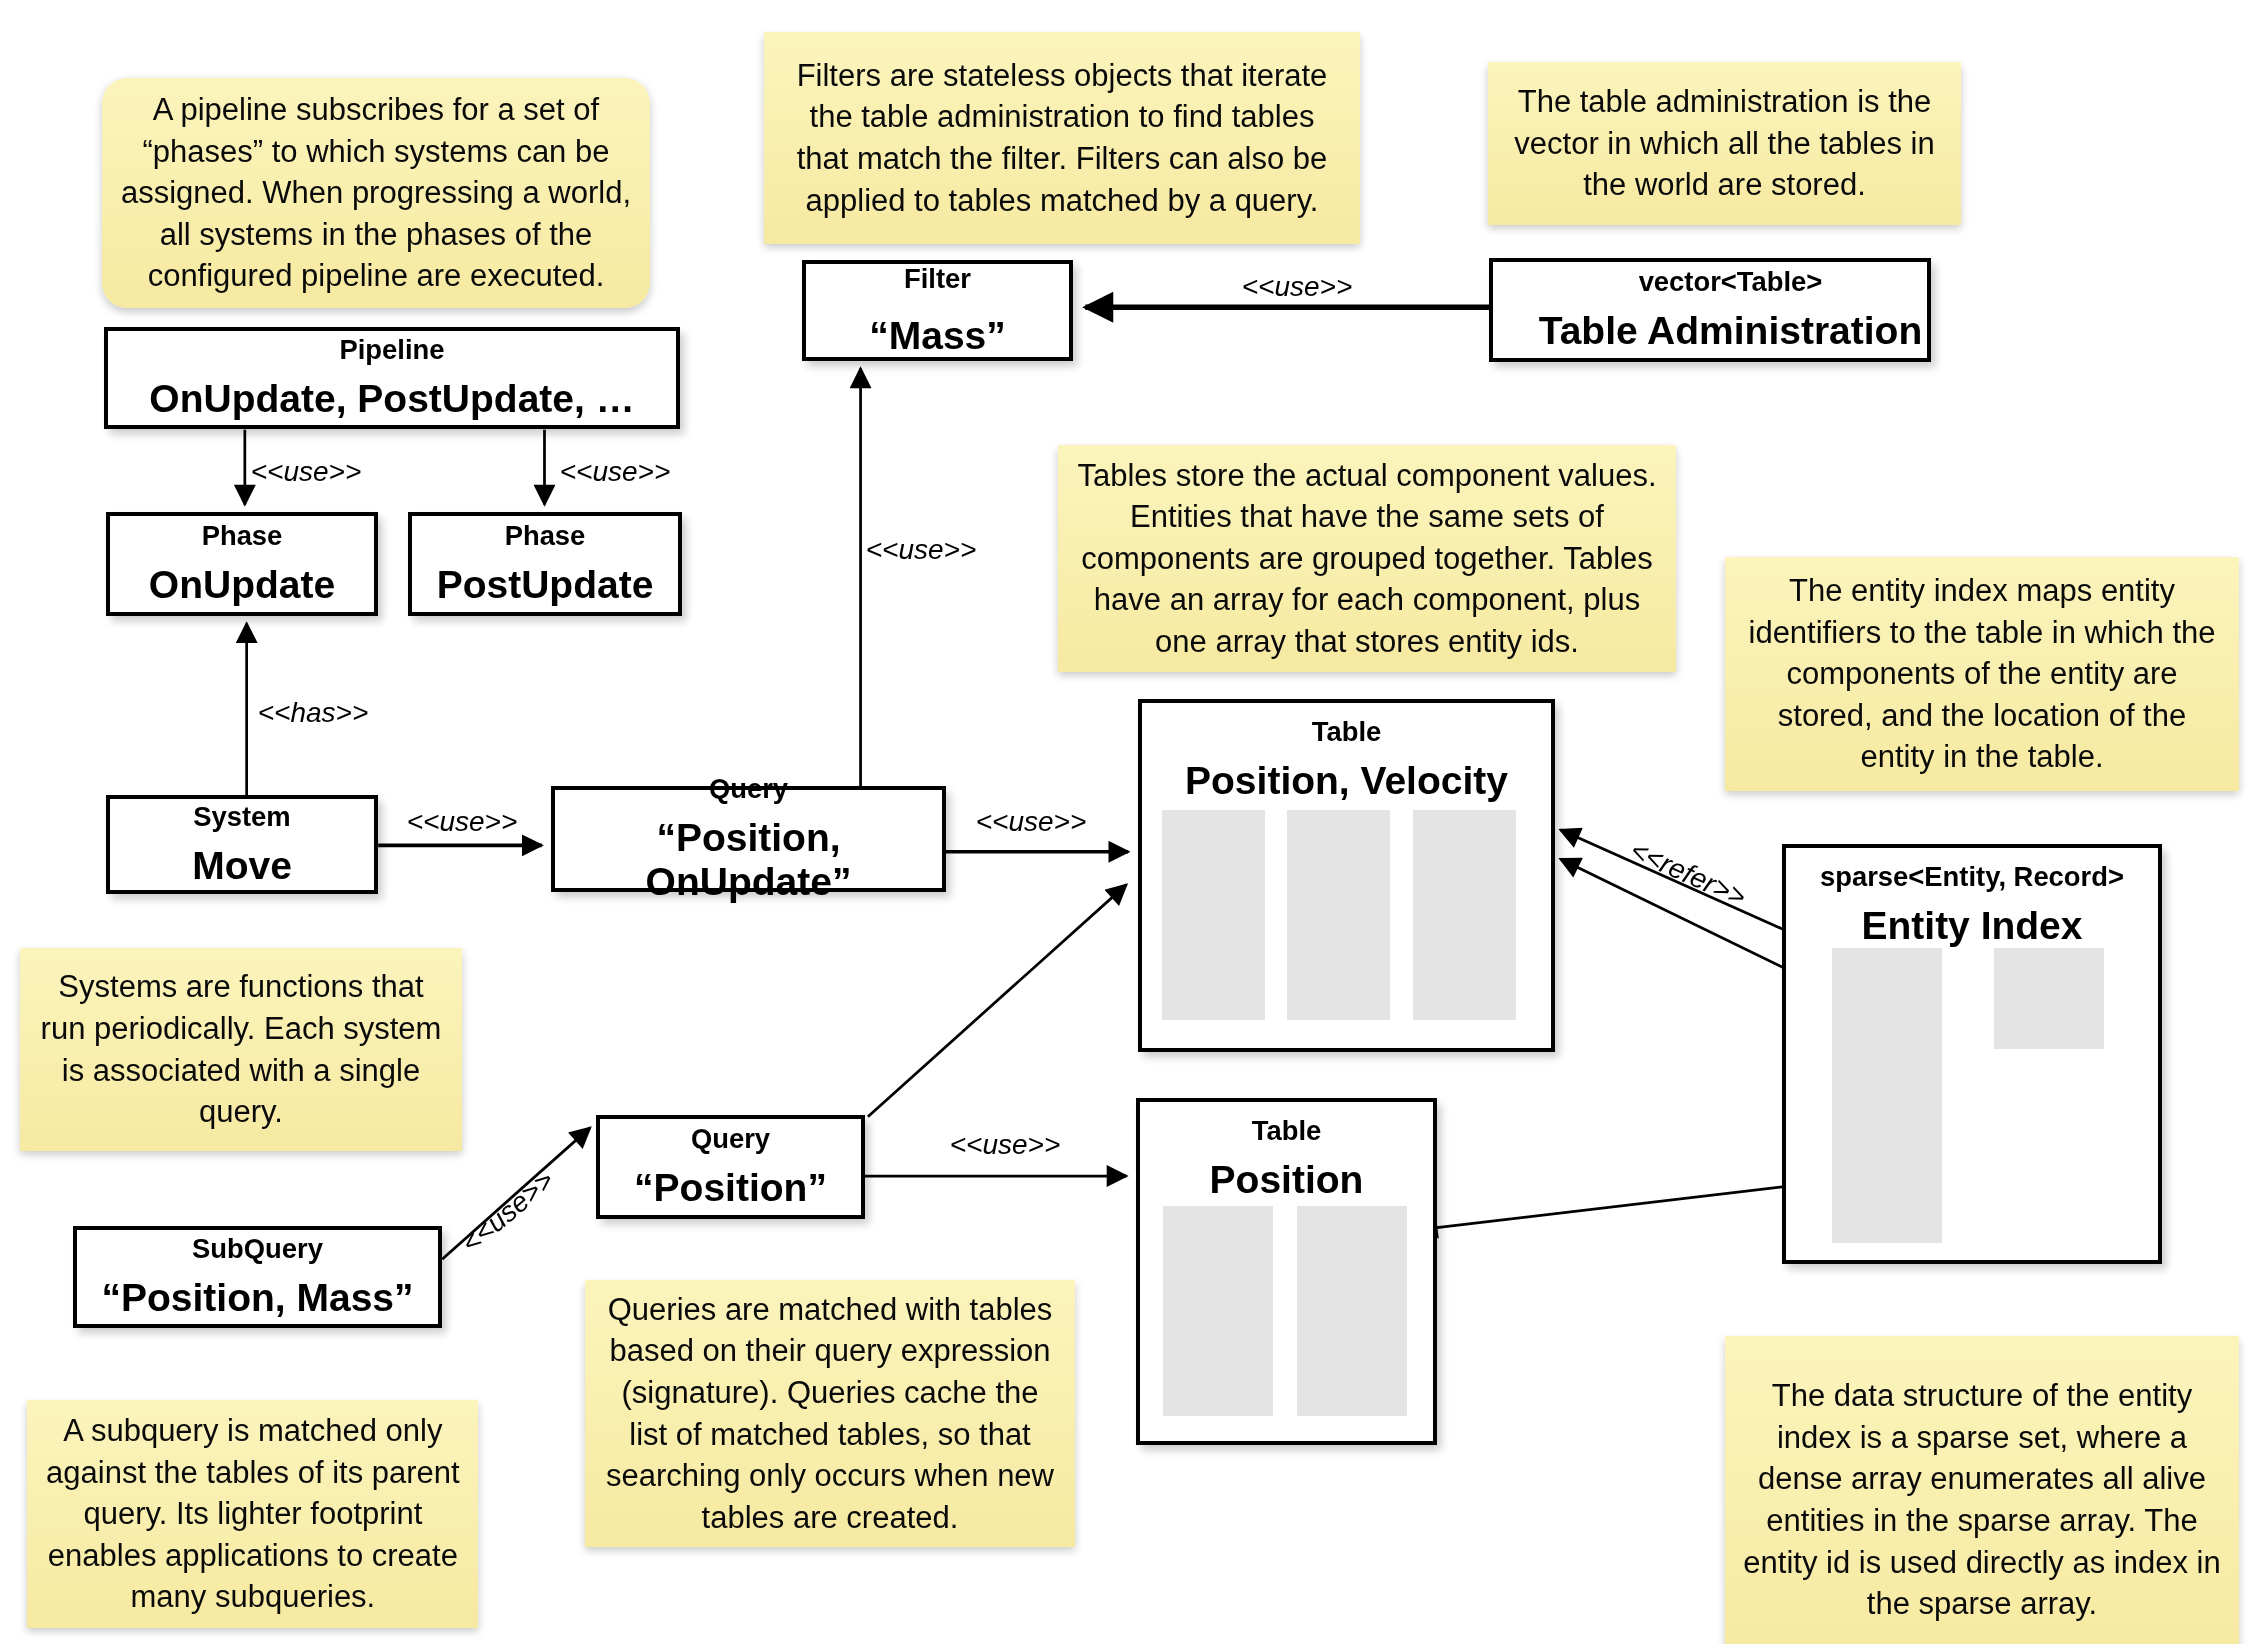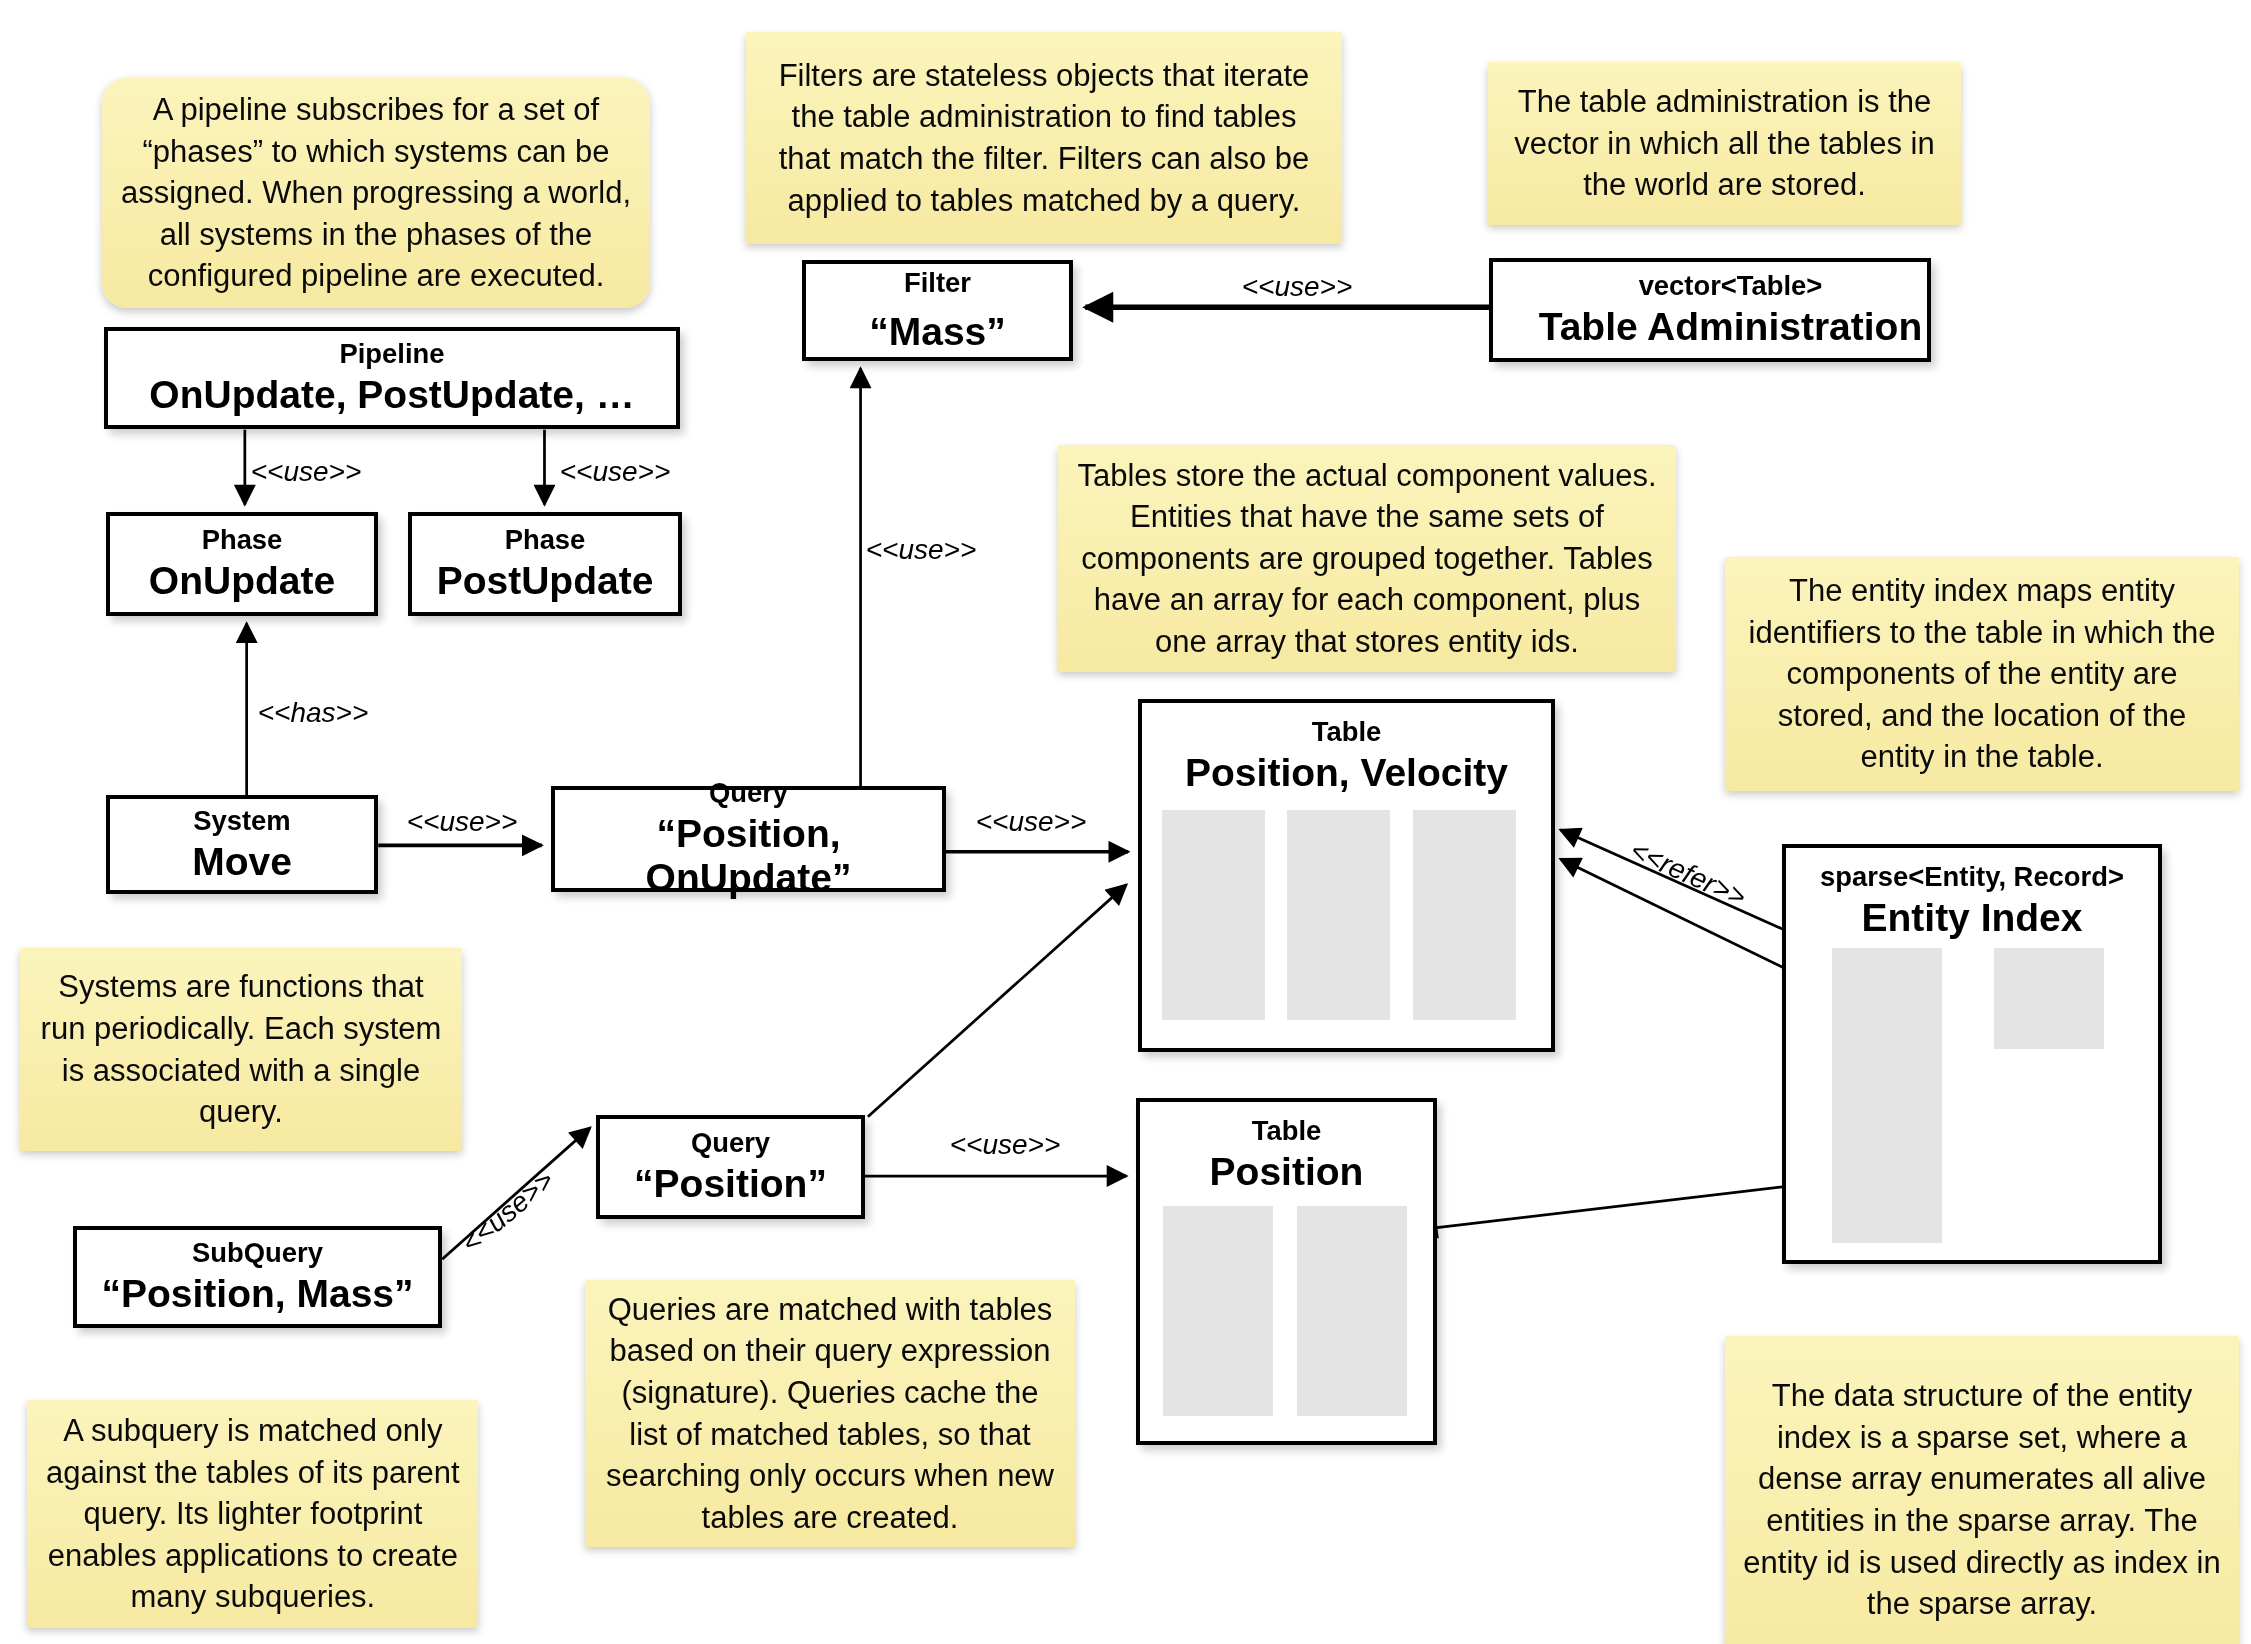--- a/index.html
+++ b/index.html
@@ -9,38 +9,38 @@
   }
   
   .note{
     position:absolute;box-sizing:border-box;
     background:linear-gradient(180deg,#fbf4bc 0%,#f6e9a1 100%);
     box-shadow:0 3.7px 8.2px rgba(0,0,0,0.22);
     display:flex;align-items:center;justify-content:center;text-align:center;
     font-size:31px;line-height:1.34;padding:11px 18.3px;color:#0a0a0a;
   }
   #note-pipeline   {left:102px; top:78px;  width:548px;height:230px;border-radius:25px;}
-  #note-filters    {left:746px; top:32px;  width:596px;height:212px;}
+  #note-filters    {left:764px; top:32px;  width:596px;height:212px;}
   #note-table-admin{left:1488px;top:62px;  width:473px;height:163px;}
   #note-tables     {left:1058px;top:445px; width:618px;height:227px;}
   #note-entity-index{left:1725px;top:557px;width:514px;height:234px;}
   #note-systems    {left:20px;  top:948px;width:442px;height:203px;}
   #note-queries    {left:585px; top:1268px;width:490px;height:267px;margin-top:12px;}
   #note-subquery   {left:27.4px;  top:1400px;width:451px;height:228px;}
   #note-sparse     {left:1725px;top:1336px;width:514px;height:328px;}
 
   
   .uml{
     position:absolute;box-sizing:border-box;background:#fff;
     border:4.6px solid #000;box-shadow:4.6px 5.5px 8.2px rgba(0,0,0,0.20);
     display:flex;flex-direction:column;align-items:center;justify-content:center;
     text-align:center;
   }
   .uml .st{font-size:27.4px;font-weight:bold;line-height:1.2;}
-  .uml .nm{font-size:39px;font-weight:bold;line-height:1.15;margin-top:2px;}
+  .uml .nm{font-size:39px;font-weight:bold;line-height:1.15;margin-top:10px;}
   .uml.top-title{justify-content:flex-start;padding-top:12.8px;}
 
   #box-pipeline        {left:104px; top:327px; width:576px;height:102px;}
   #box-phase-onupdate  {left:106px; top:512px; width:272px;height:104px;}
   #box-phase-postupdate{left:408px; top:512px; width:274px;height:104px;}
   #box-system-move     {left:106px; top:795px; width:272px;height:99px;}
   #box-query-pv        {left:551px; top:786px; width:395px;height:106px;}
   #box-filter-mass     {left:802px; top:260px; width:271px;height:101px;gap:8px;}
   #box-table-admin     {left:1489px;top:258px; width:442px;height:104px;padding-left:41px;}
   #box-query-pos       {left:596px; top:1115px;width:269px;height:104px;}

